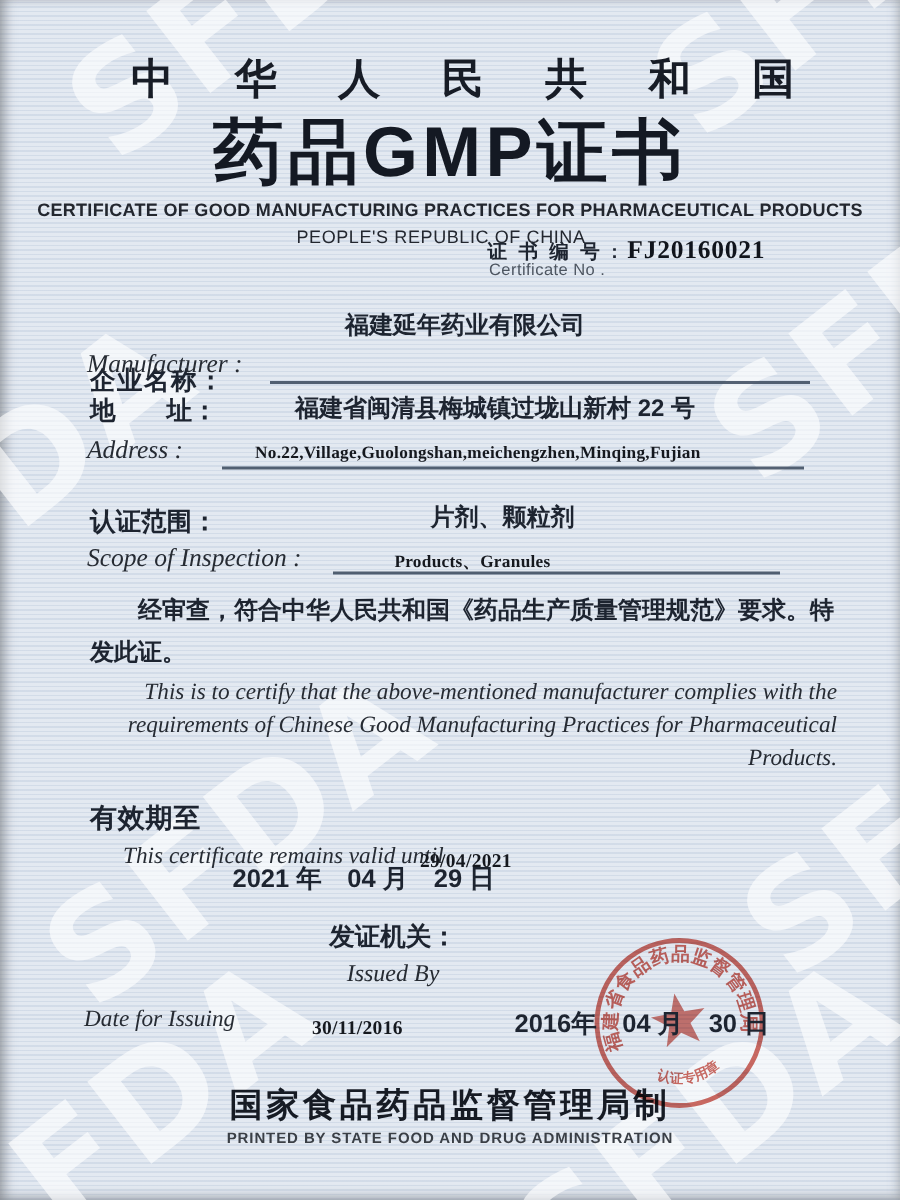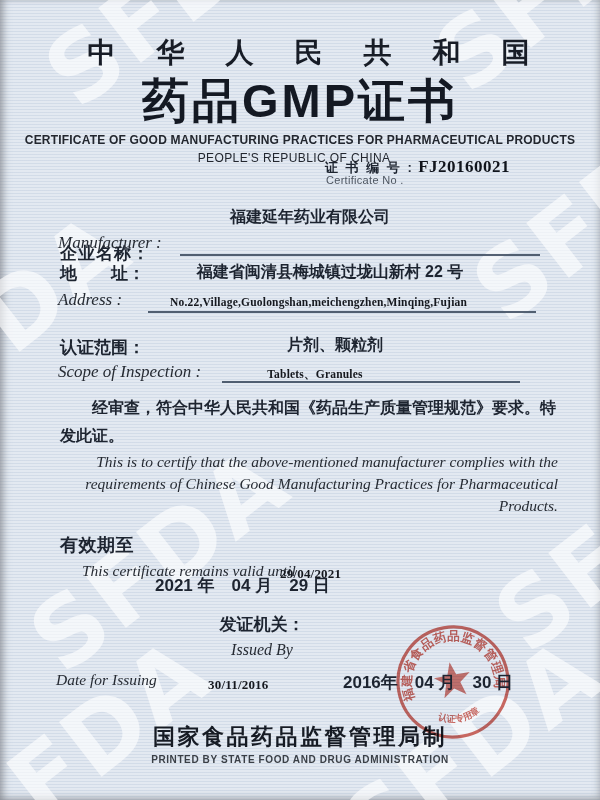--- a/index.html
+++ b/index.html
@@ -81,21 +81,21 @@
 
   <div class="abs cn-b label-cn" style="left:60px;top:262px;">地　　址：</div>
   <div class="abs cn-b value-cn center" style="left:195px;top:262px;width:270px;">福建省闽清县梅城镇过垅山新村 22 号</div>
   <div class="abs serif-i lbl-en" style="left:58px;top:290px;">Address :</div>
   <div class="abs val-en center" style="left:170px;top:296px;width:280px;">No.22,Village,Guolongshan,meichengzhen,Minqing,Fujian</div>
   <div class="uline" style="left:148px;top:311px;width:388px;"></div>
 
   <div class="abs cn-b label-cn" style="left:60px;top:336px;">认证范围：</div>
   <div class="abs cn-b value-cn center" style="left:240px;top:335px;width:190px;">片剂、颗粒剂</div>
   <div class="abs serif-i lbl-en" style="left:58px;top:362px;">Scope of Inspection :</div>
-  <div class="abs val-en center" style="left:245px;top:367px;width:140px;">Tablets、Granules</div>
+  <div class="abs val-en center" style="left:245px;top:367px;width:140px;">Products、Granules</div>
   <div class="uline" style="left:222px;top:381px;width:298px;"></div>
 
   <p class="abs cn-b stmt-cn">经审查，符合中华人民共和国《药品生产质量管理规范》要求。特发此证。</p>
   <p class="abs serif-i stmt-en">This is to certify that the above-mentioned manufacturer complies with the requirements of Chinese Good Manufacturing Practices for Pharmaceutical Products.</p>
 
   <div class="abs cn-b" style="left:60px;top:533px;font-size:18px;letter-spacing:0.5px;">有效期至</div>
   <div class="abs cn-b" style="left:155px;top:534px;font-size:17px;margin-top:40px;">2021 年　04 月　29 日</div>
   <div class="abs serif-i" style="left:58px;top:562px;font-size:15.5px;margin-left:24px;">This certificate remains valid until</div>
   <div class="abs val-en" style="left:280px;top:566px;font-size:13px;">29/04/2021</div>
 

